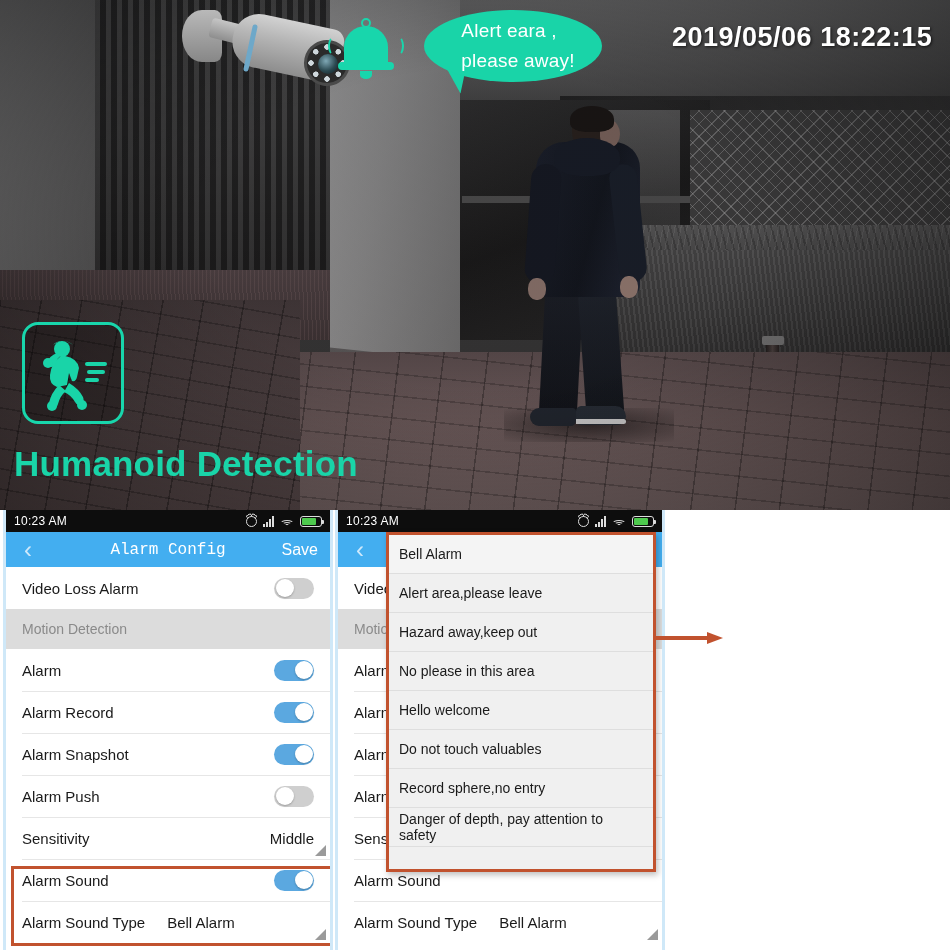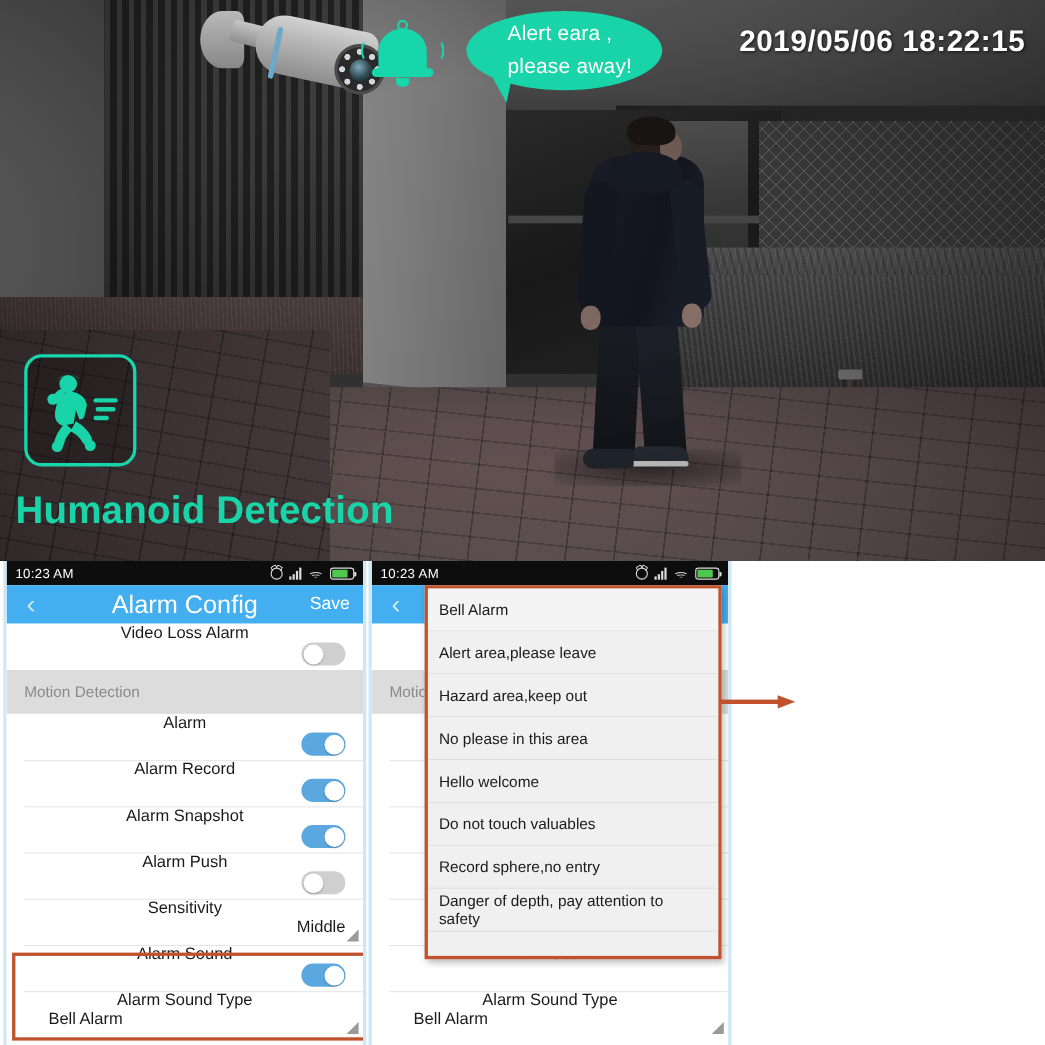--- a/index.html
+++ b/index.html
@@ -376,30 +376,30 @@
   .appbar {
     height:35px; background:#43aef0; color:#ffffff;
     display:flex; align-items:center; position:relative;
   }
   .appbar-back {
     width:44px; display:flex; align-items:center; justify-content:center;
     font-size:24px; font-weight:300; color:#cfe9fb; line-height:1;
   }
   .appbar-title {
     position:absolute; left:0; right:0; text-align:center;
-    font-size:23px; font-weight:400;
+    font-size:16px; font-weight:400;font-family:Liberation Mono, monospace;
   }
   .appbar-save {
     margin-left:auto; margin-right:12px; font-size:16px; z-index:2;
   }
 
   .rows { background:#ffffff; }
   .row {
     height:42px; display:flex; align-items:center; position:relative;
-    padding:0 16px; background:#ffffff;flex-direction:column;
+    padding:0 16px; background:#ffffff;
   }
   .row + .row::before {
     content:""; position:absolute; left:16px; right:0; top:0;
     height:1px; background:#e6e6e6;
   }
   .row-label { font-size:15px; color:#1a1a1a; }
   .row-section {
     height:40px; background:#dcdcdc; display:flex; align-items:center;
     padding:0 16px; font-size:14px; color:#8a8a8a;
   }
@@ -722,21 +722,21 @@
           <span class="row-right" style="margin-left:22px; margin-right:auto;">
             <span class="row-value">Bell Alarm</span>
           </span>
           <span class="tri"></span>
         </div>
       </div>
 
       <div class="dropdown">
         <div class="dd-item">Bell Alarm</div>
         <div class="dd-item">Alert area,please leave</div>
-        <div class="dd-item">Hazard area,keep out</div>
+        <div class="dd-item">Hazard away,keep out</div>
         <div class="dd-item">No please in this area</div>
         <div class="dd-item">Hello welcome</div>
         <div class="dd-item">Do not touch valuables</div>
         <div class="dd-item">Record sphere,no entry</div>
         <div class="dd-item">Danger of depth, pay attention to safety</div>
       </div>
 
     </div>
 
     <div class="arrow">

